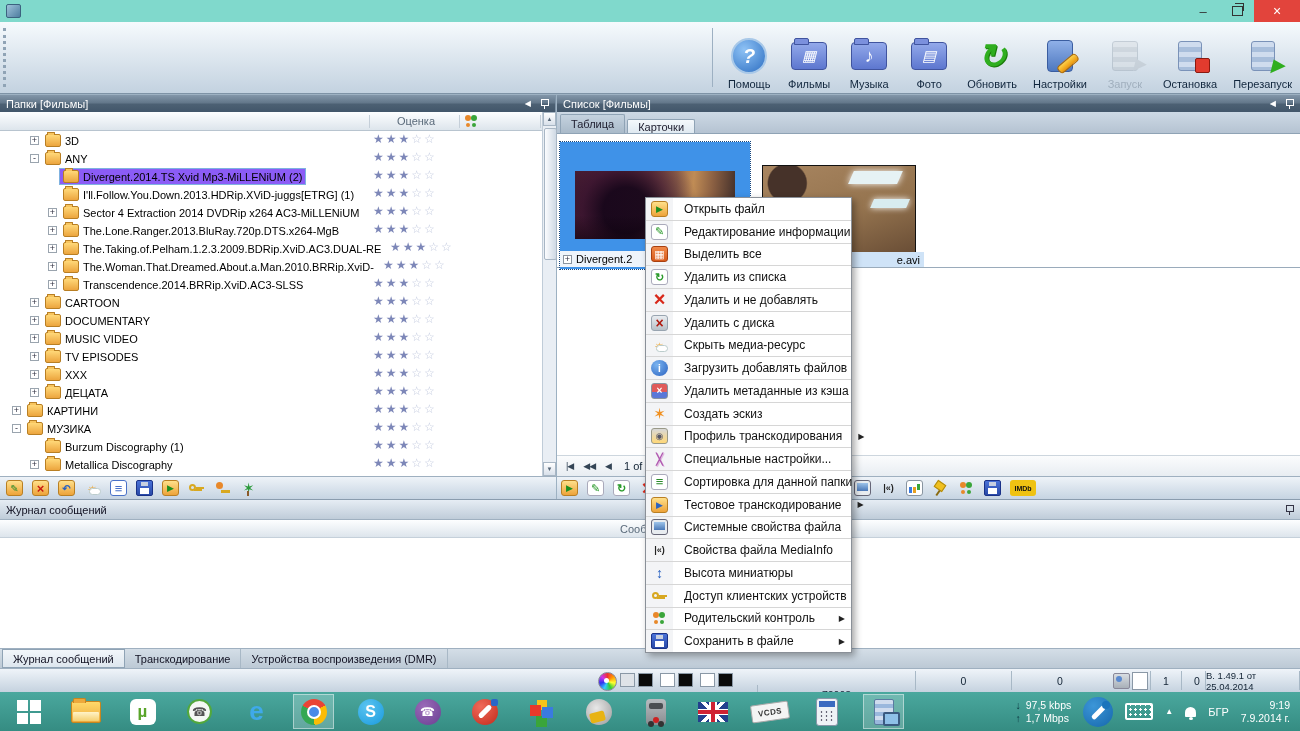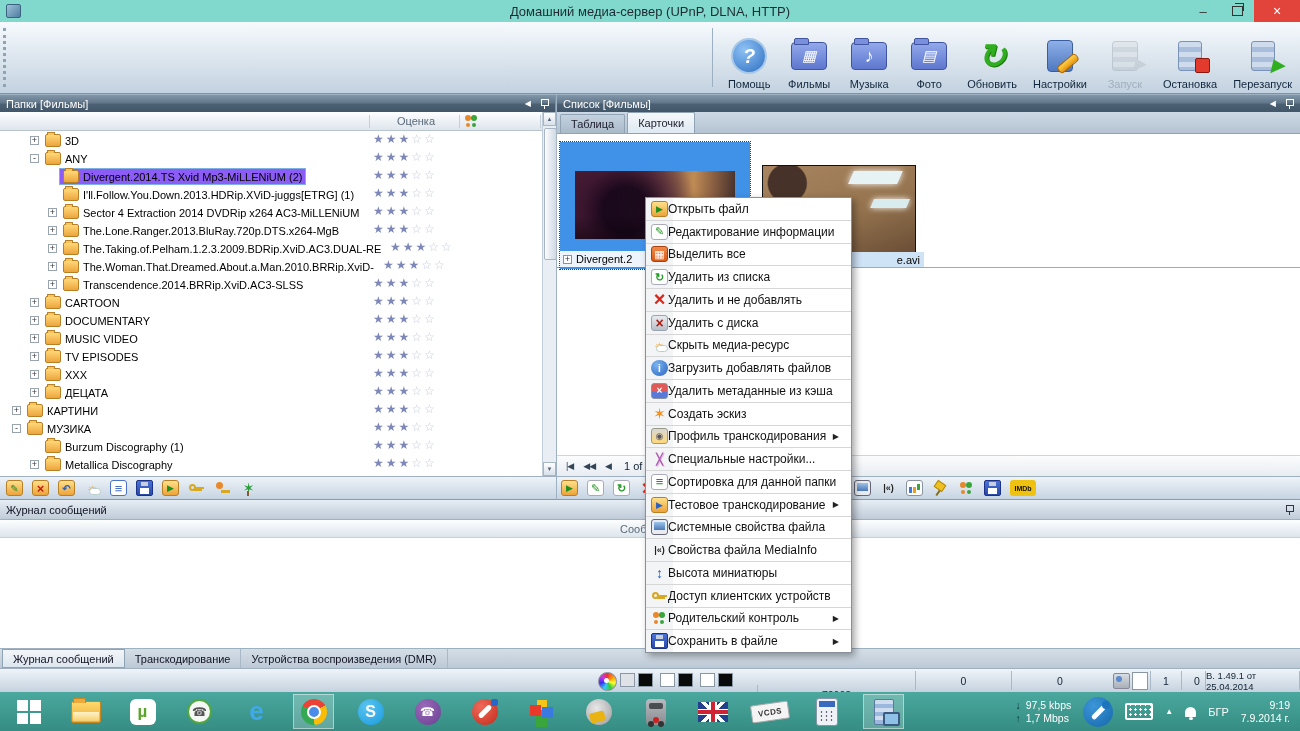--- a/index.html
+++ b/index.html
@@ -101,21 +101,21 @@
   #lp-tools{width:556px}
 
   
   #right-panel{position:absolute;left:557px;top:95px;width:743px;height:404px;background:#b5c3d2}
   #rp-tabs{position:absolute;left:0;top:17px;width:743px;height:22px;
     background:linear-gradient(#cdd9e5,#b5c3d2);display:flex;align-items:flex-end;padding-left:3px;
     border-bottom:1px solid #8fa3b5;box-sizing:border-box}
   .rtab{height:19px;padding:0 10px;display:flex;align-items:center;font-size:11px;
     border:1px solid #8fa3b5;border-bottom:none;background:linear-gradient(#c4d2df,#a9bac9);
     color:#223;margin-right:2px;border-radius:2px 2px 0 0;box-sizing:border-box}
-  .rtab.active{background:linear-gradient(#f4f8fb,#dfe9f1);height:21px}
+  .rtab.active{background:linear-gradient(#f4f8fb,#dfe9f1);height:14px}
   #rp-content{position:absolute;left:0;top:39px;width:743px;height:321px;background:#fff;overflow:hidden}
   #rp-divider{position:absolute;left:0;top:133px;width:743px;height:1px;background:#9aabbb}
   .card{position:absolute}
   .card-0{left:3px;top:8px;width:190px;height:127px;background:#3f92e8;outline:1px dotted #14457e}
   .card-0 .thumb{position:absolute;left:15px;top:29px;width:160px;height:68px;
     background:linear-gradient(to top,rgba(10,0,10,.55),transparent 35%),
       radial-gradient(circle at 32% 58%,rgba(18,4,24,.9) 0 20%,rgba(40,10,40,.55) 38%,transparent 62%),
       linear-gradient(95deg,#4a1f33 0%,#6a2f44 25%,#7d4448 45%,#9a6a4e 62%,#c08c55 72%,#8a5f42 84%,#3a2a28 100%)}
   .clabel{position:absolute;left:0;bottom:2px;width:100%;height:16px;background:#eef4fb;
     display:flex;align-items:center;font-size:11px;color:#000;box-sizing:border-box}
@@ -201,21 +201,21 @@
   .ic-list-icon::before{content:"≡";color:#4a72c8;font-size:13px;font-weight:bold}
   .ic-user-key-icon::before{content:"";position:absolute;left:2px;top:2px;width:7px;height:7px;border-radius:50%;background:#e8882a}
   .ic-user-key-icon::after{content:"";position:absolute;right:1px;bottom:3px;width:9px;height:3px;background:#d8a820}
   .ic-palm-icon::before{content:"✶";color:#2a9a3a;font-size:14px}
   .ic-palm-icon::after{content:"";position:absolute;left:7px;bottom:0;width:2px;height:5px;background:#8a5a2a}
   .ic-sort-icon::before{content:"⇅";color:#2a62c0;font-size:12px;font-weight:bold}
 
   
   #context-menu{position:absolute;left:645px;top:197px;width:207px;height:456px;background:#fff;
     border:1px solid #8a9098;box-shadow:3px 3px 7px rgba(0,0,0,.35);z-index:60;display:flex;flex-direction:column;box-sizing:border-box}
-  .m-item{flex:1;display:flex;align-items:center;gap:0;padding:0 12px 0 5px;border-bottom:1px solid #d6d6d6;
+  .m-item{flex:1;display:flex;align-items:center;gap:16px;padding:0 6px 0 5px;border-bottom:1px solid #d6d6d6;
     font-size:12px;color:#111;background:linear-gradient(90deg,#f3f4f6 0 27px,#fff 27px);box-sizing:border-box;white-space:nowrap}
   .m-item:last-child{border-bottom:none}
   .m-arrow{margin-left:auto;font-size:8px;color:#222}
 
   
   #log-panel{position:absolute;left:0;top:499px;width:1300px;height:149px;background:#fff;border-top:1px solid #8a9cae;box-sizing:border-box}
   #log-head{height:20px;background:linear-gradient(#e6edf4,#bfccd9);border-bottom:1px solid #9fb0c0;
     display:flex;align-items:center;padding:0 6px;color:#112;font-size:11px;box-sizing:border-box}
   #log-colhead{height:18px;background:linear-gradient(#fdfeff,#dde5ec);border-bottom:1px solid #c5d0da;
     text-align:center;color:#5a6a7a;line-height:18px;box-sizing:border-box}
@@ -323,21 +323,20 @@
   .bell-icon{width:11px;height:10px;background:#fff;border-radius:6px 6px 1px 1px;position:relative}
   .bell-icon::after{content:"";position:absolute;left:3.5px;bottom:-3px;width:4px;height:3px;background:#fff;border-radius:50%}
   .lang{font-size:11px}
   .clock{font-size:10.5px;line-height:13px;text-align:right}
 </style>
 </head>
 <body>
 
 <div id="titlebar">
   <span id="app-icon"></span>
-  <span id="title">Домашний медиа-сервер (UPnP, DLNA, HTTP)</span>
   <span id="win-controls">
     <span class="wc">–</span>
     <span class="wc">
         <span class="restore-glyph"></span>
       </span>
     <span class="wc close">×</span>
   </span>
 </div>
 
 <div id="toolbar">

